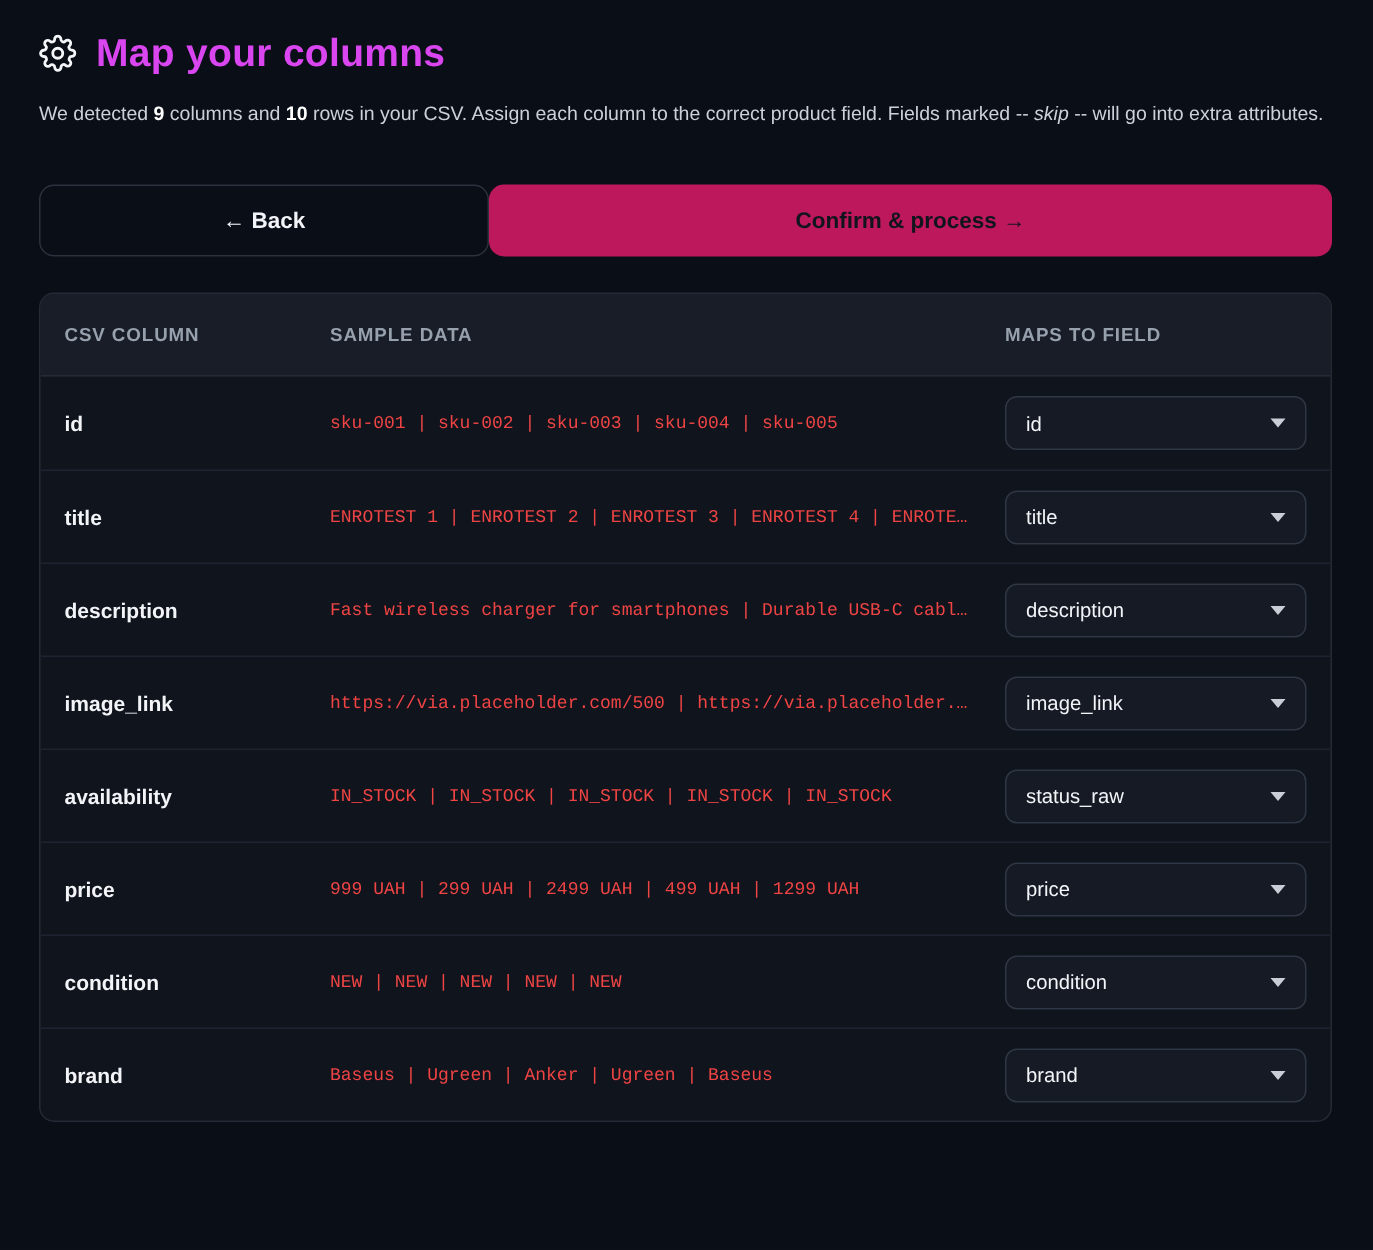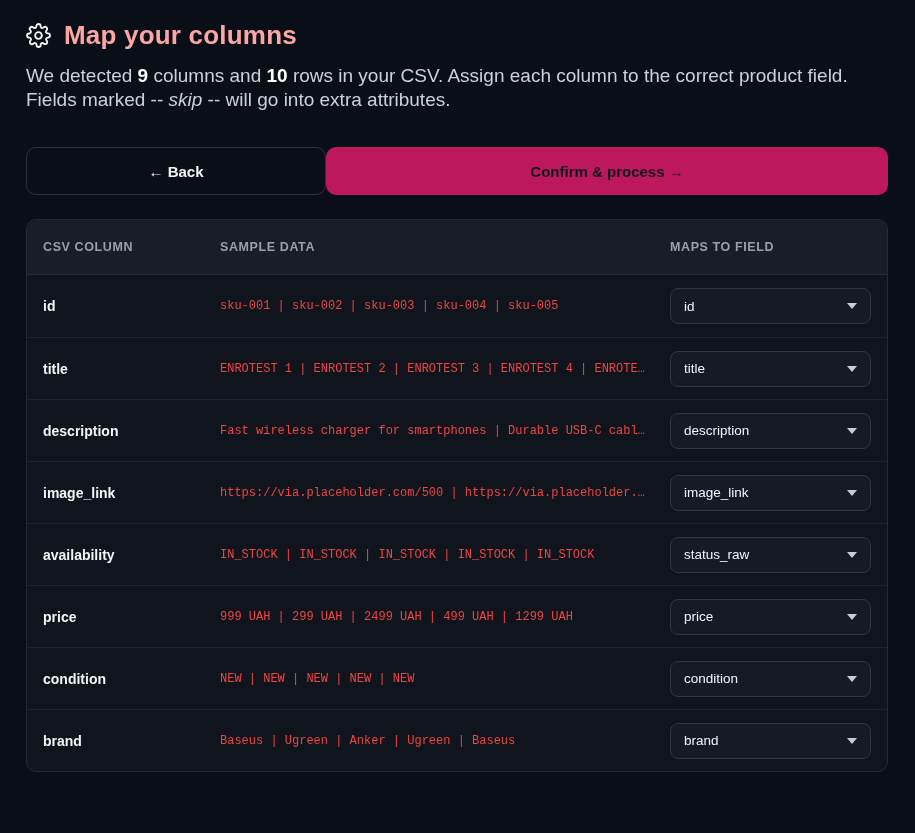--- a/index.html
+++ b/index.html
@@ -8,23 +8,23 @@
     width: 915px; height: 833px;
     font-family: "Liberation Sans", sans-serif;
     color: #f2f4f8;
     overflow: hidden;
   }
   .page { padding: 16px 27px 0 26px; }
 
   
   .header { display: flex; align-items: center; gap: 13px; margin-top: 4px; }
   .gear { width: 25px; height: 25px; flex: 0 0 auto; }
-  .title { font-size: 26px; font-weight: 700; color: #fca5a5; letter-spacing: .2px; }
+  .title { font-size: 26px; font-weight: 700; color: #d946ef; letter-spacing: .2px; }
 
-  .intro { margin-top: 13px; font-size: 19px; line-height: 24px; color: #ccd1d9; max-width: 866px; }
+  .intro { margin-top: 13px; font-size: 13px; line-height: 24px; color: #ccd1d9; max-width: 866px; }
   .intro .num { font-weight: 700; color: #ffffff; }
   .intro .skip-word { font-style: italic; }
 
   
   .btn-row { display: flex; gap: 0; margin-top: 35px; }
   .btn {
     height: 48px; border-radius: 10px; font-weight: 700; font-size: 15px;
     display: flex; align-items: center; justify-content: center;
     cursor: pointer; font-family: inherit;
   }

